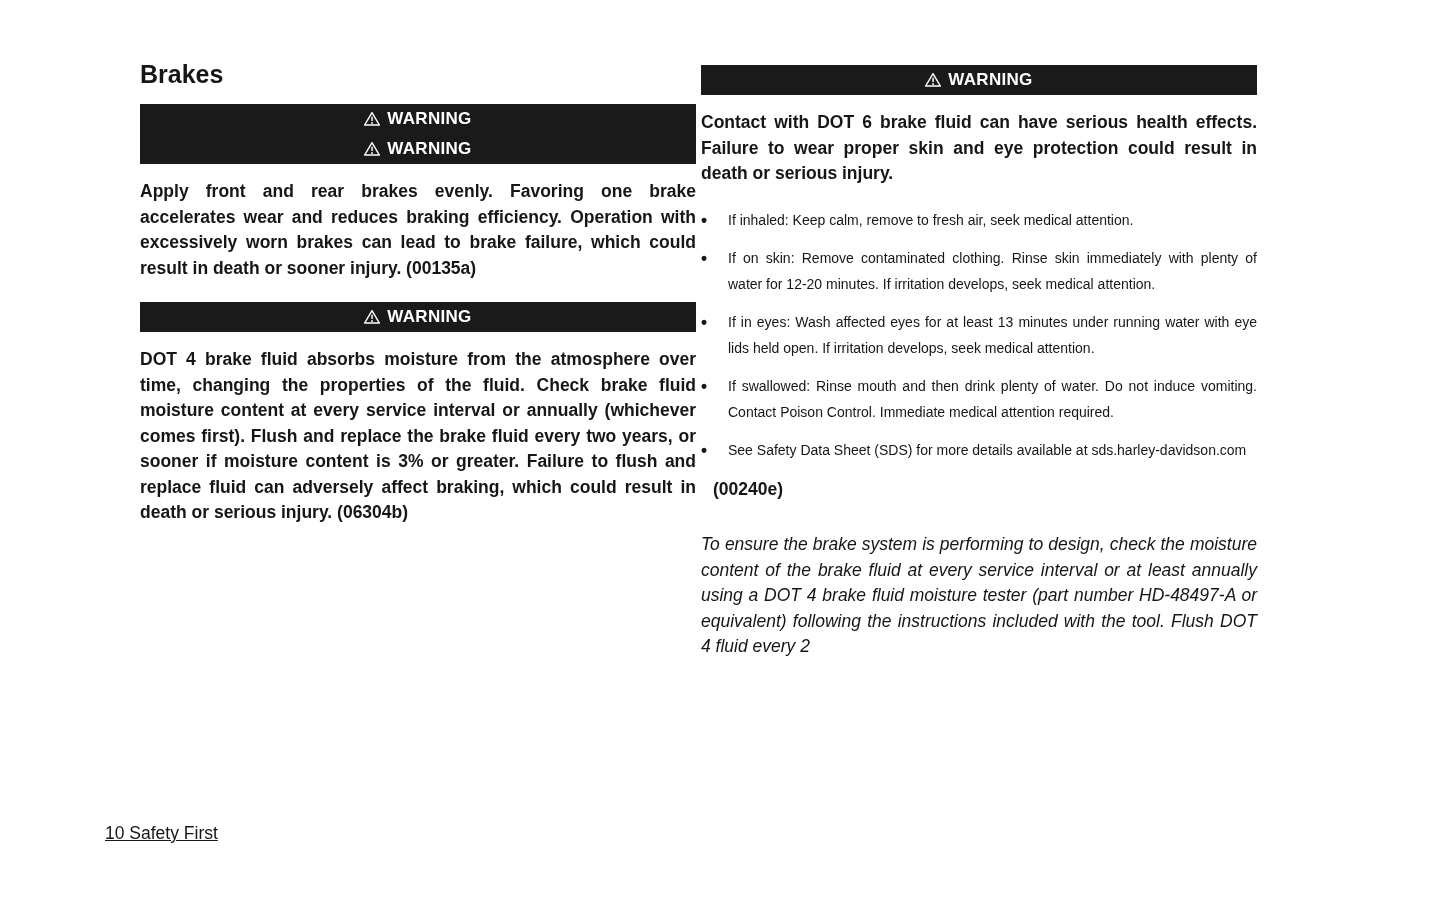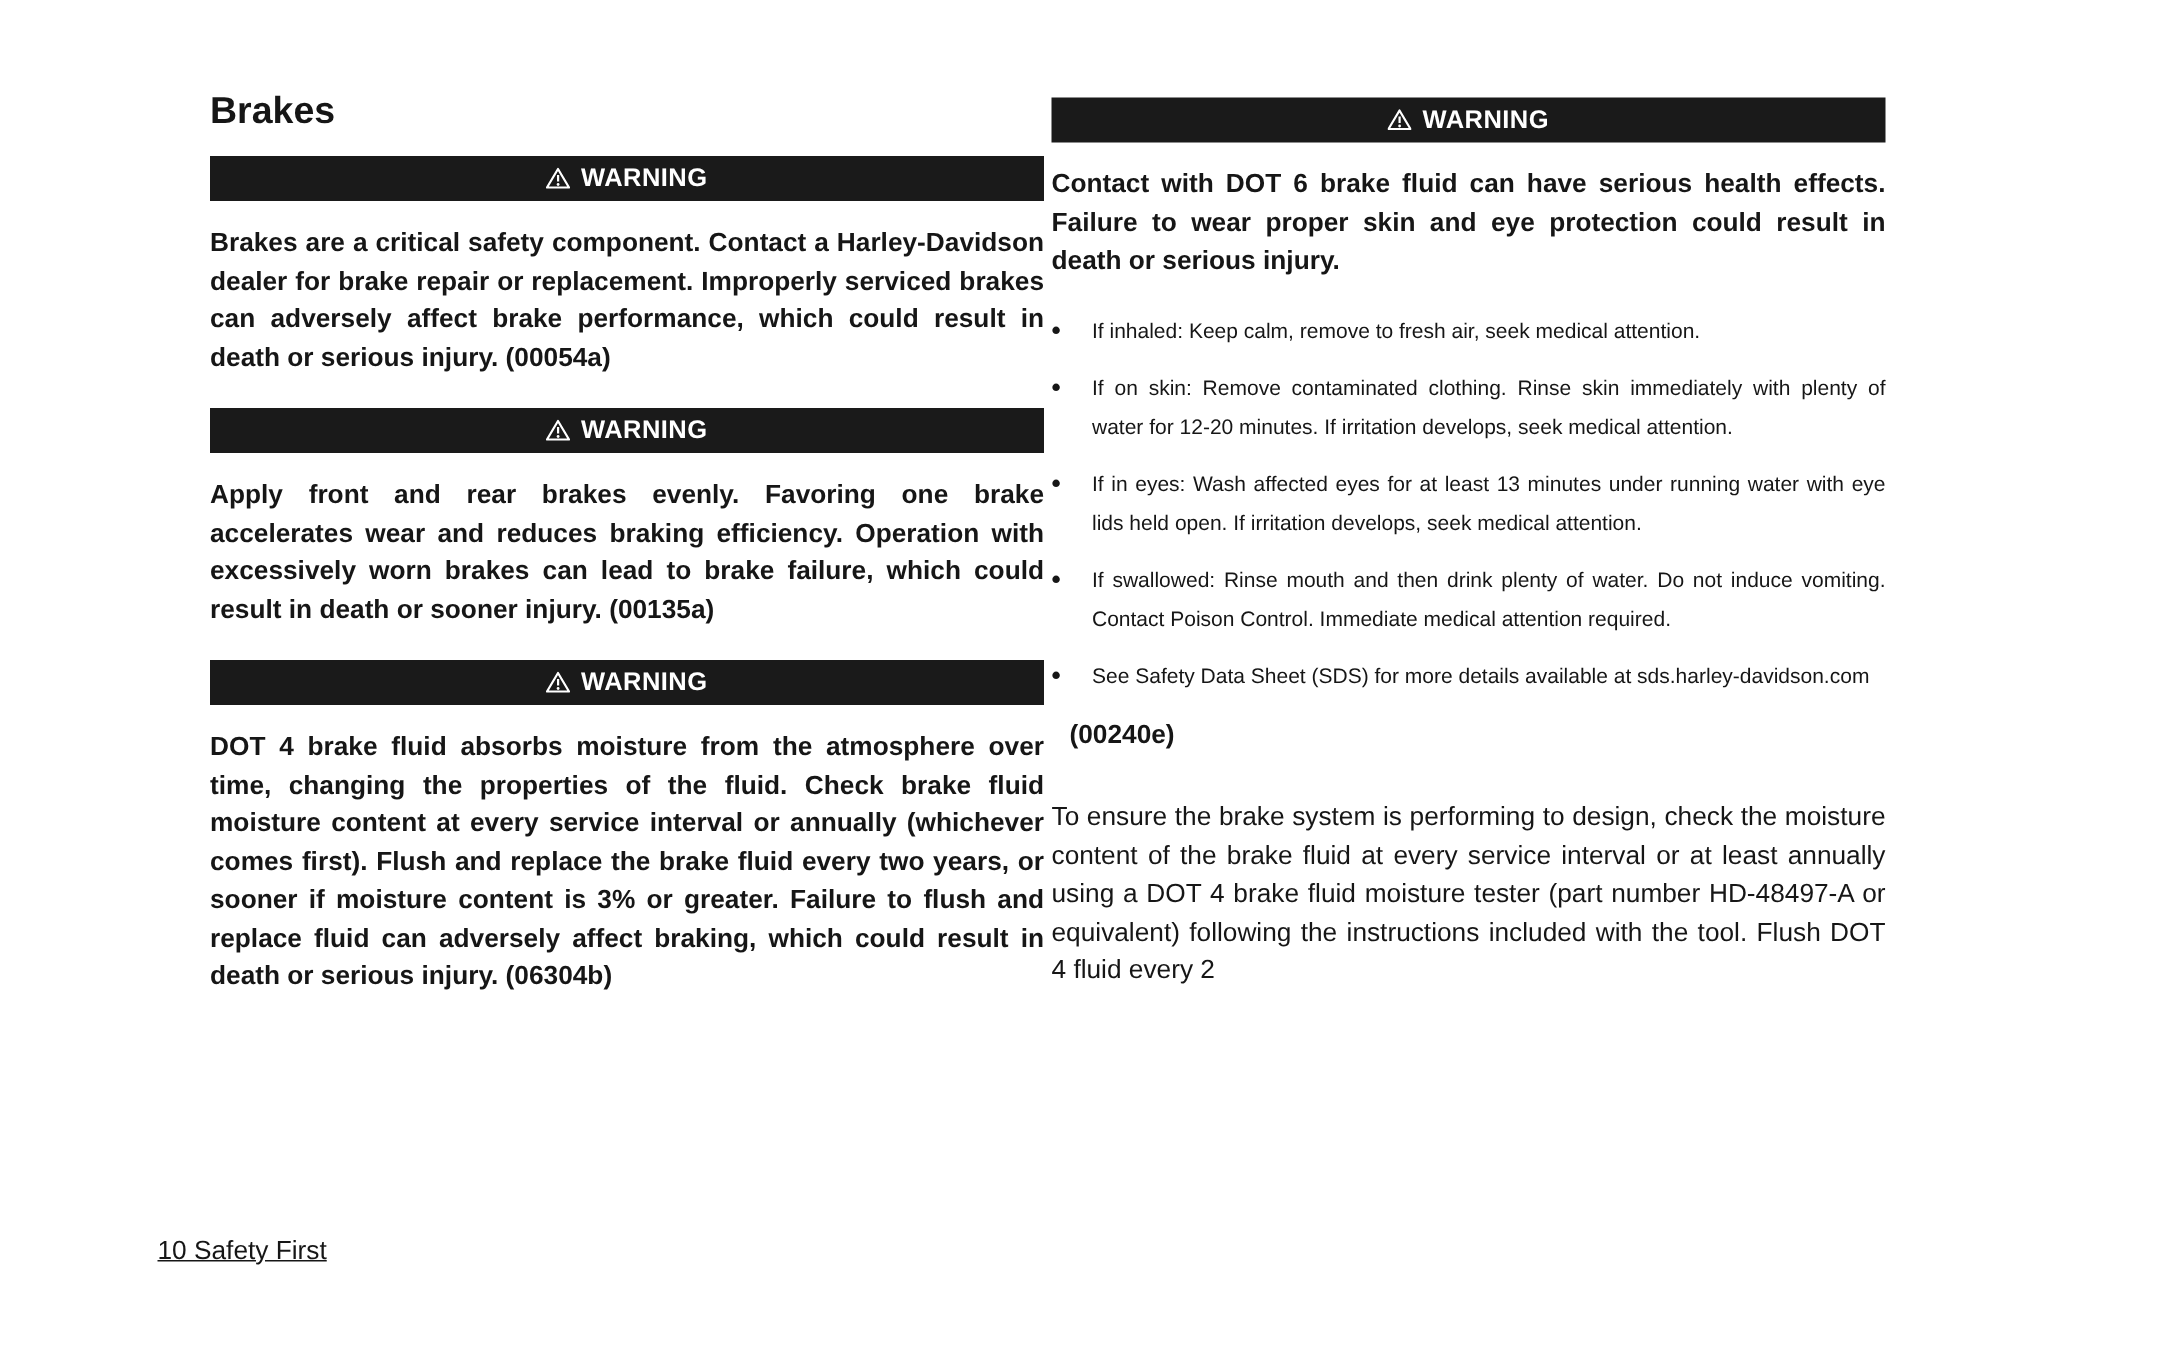--- a/index.html
+++ b/index.html
@@ -72,20 +72,21 @@
     font-size: 17.5px;
     line-height: 25.5px;
     margin: 12px;
   }
 
   .body-text {
     font-size: 17.5px;
     line-height: 25.5px;
     text-align: justify;
     margin: 30px 0 0 0;
+    font-style: italic;
   }
 
   .page-footer {
     position: absolute;
     left: 105px;
     top: 822px;
     font-size: 17.5px;
     line-height: 22px;
     text-decoration: underline;
   }
@@ -102,21 +103,20 @@
       <div class="warn-banner">
         <span class="warn-icon">
           <svg width="16" height="16" viewBox="0 0 24 24" aria-hidden="true">
             <path d="M12 2.5 L23 21 H1 Z" fill="none" stroke="#ffffff" stroke-width="2.2" stroke-linejoin="round"></path>
             <rect x="11" y="8.5" width="2.2" height="6.5" fill="#ffffff"></rect>
             <circle cx="12.1" cy="18" r="1.4" fill="#ffffff"></circle>
           </svg>
         </span>
         <span class="warn-label">WARNING</span>
       </div>
-      <p class="warn-text">Brakes are a critical safety component. Contact a Harley-Davidson dealer for brake repair or replacement. Improperly serviced brakes can adversely affect brake performance, which could result in death or serious injury. (00054a)</p>
     </section>
 
     <section class="warning-block">
       <div class="warn-banner">
         <span class="warn-icon">
           <svg width="16" height="16" viewBox="0 0 24 24" aria-hidden="true">
             <path d="M12 2.5 L23 21 H1 Z" fill="none" stroke="#ffffff" stroke-width="2.2" stroke-linejoin="round"></path>
             <rect x="11" y="8.5" width="2.2" height="6.5" fill="#ffffff"></rect>
             <circle cx="12.1" cy="18" r="1.4" fill="#ffffff"></circle>
           </svg>

